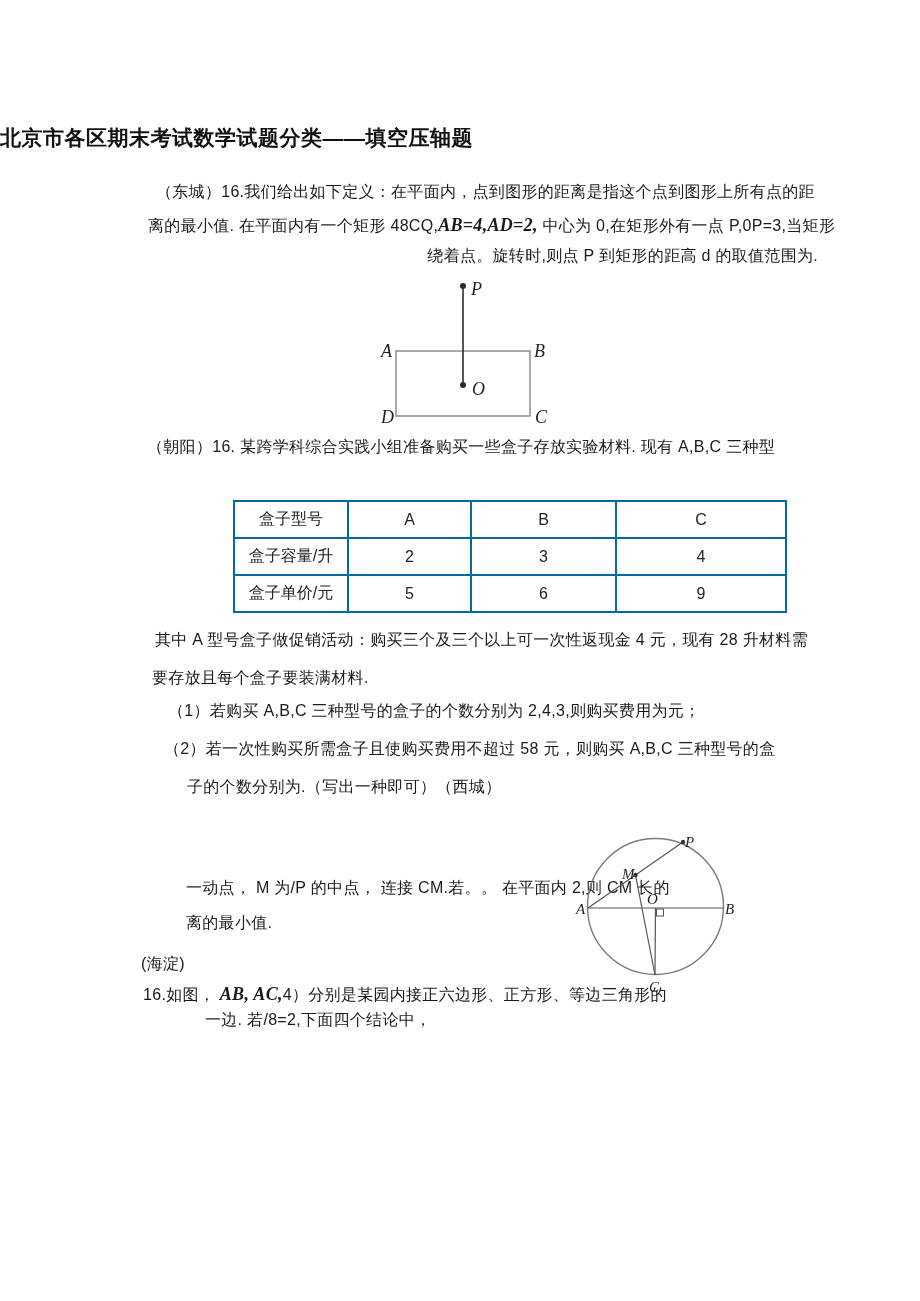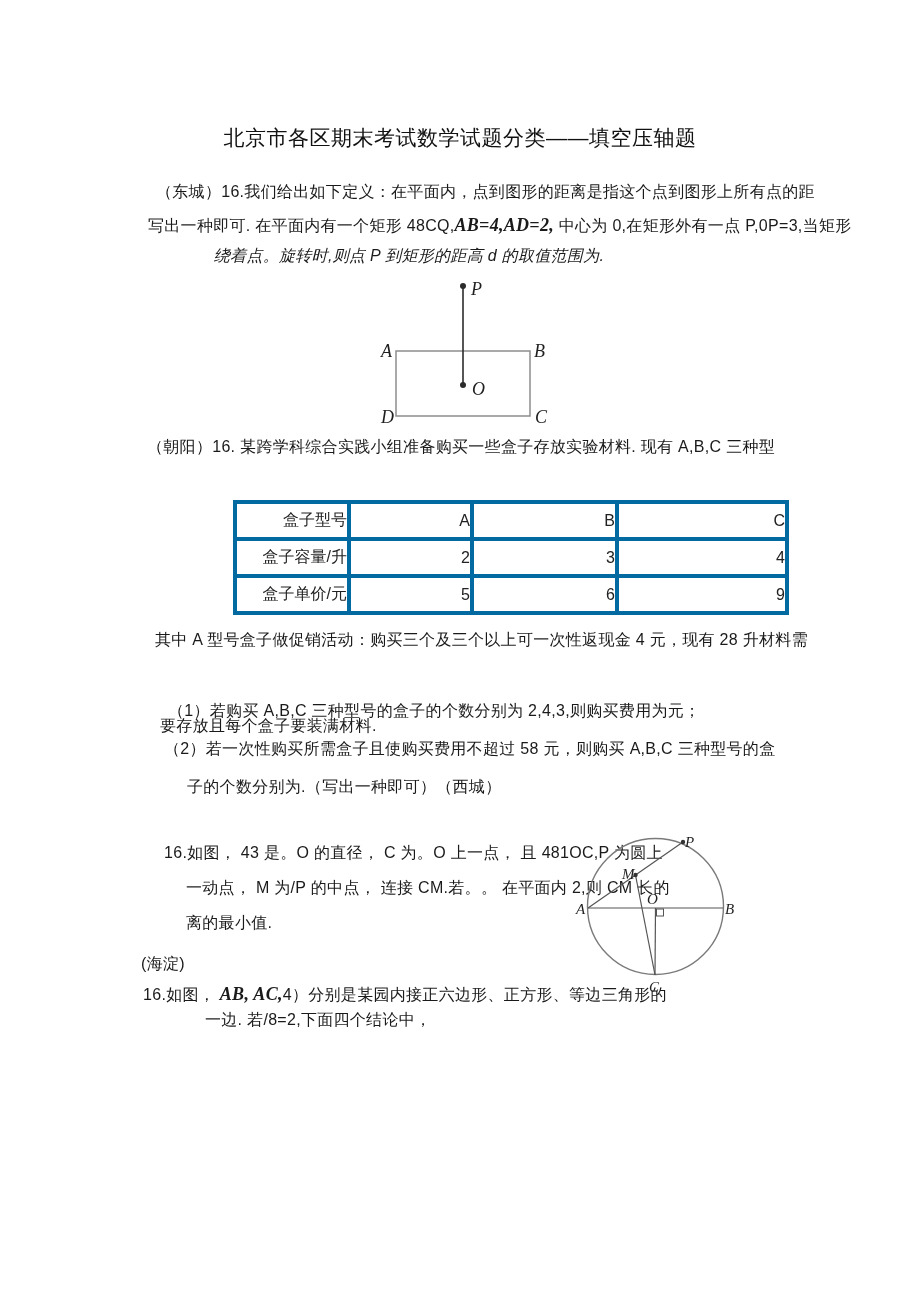--- a/index.html
+++ b/index.html
@@ -5,50 +5,50 @@
   * { margin:0; padding:0; box-sizing:border-box; }
   html,body { background:#ffffff; }
   body {
     width:920px; height:1301px;
     font-family:"Liberation Sans","DejaVu Sans",sans-serif;
     color:#1a1a1a;
   }
   .page { position:relative; width:920px; height:1301px; background:#ffffff; overflow:hidden; }
   .t { position:absolute; font-size:16px; white-space:nowrap; letter-spacing:0.3px; line-height:20px; }
   .title {
-    position:absolute; left:0; width:920px; text-align:center;
-    font-weight:normal; font-size:21px; letter-spacing:0.5px; color:#111;
+    position:absolute; left:0; width:920px; 
+    font-weight:bold; font-size:21px; letter-spacing:0.5px; color:#111;
   }
   .math-i {
     font-family:"Liberation Serif","DejaVu Serif",serif;
     font-style:italic; font-weight:bold; font-size:18px;
   }
-  .right-line { text-align:center;font-style:italic; }
+  .right-line { text-align:right; }
   table.box { position:absolute; border-collapse:collapse; table-layout:fixed; background:#fff; }
   table.box td {
-    border:4px solid #0369a1; text-align:right; vertical-align:middle;
+    border:2px solid #0369a1; text-align:center; vertical-align:middle;
     font-size:16px; height:37px; padding:0; color:#222;
   }
   table.box { border:1px solid #6f6f6f; }
   .fig { position:absolute; }
   .fig text {
     font-family:"Liberation Serif","DejaVu Serif",serif;
     font-style:italic; fill:#1f1f1f;
   }
 </style>
 </head>
 <body>
 
 <div class="page">
 
   <div class="title" style="top:124px;">北京市各区期末考试数学试题分类——填空压轴题</div>
 
   <div class="t" style="left:156px; top:182px;">（东城）16.我们给出如下定义：在平面内，点到图形的距离是指这个点到图形上所有点的距</div>
   <div class="t" style="left:148px; top:215px;">
-    <span>写出一种即可. 在平面内有一个矩形 48CQ,</span><span class="math-i">AB=4,AD=2,</span><span> 中心为 0,在矩形外有一点 P,0P=3,当矩形</span>
+    <span>离的最小值. 在平面内有一个矩形 48CQ,</span><span class="math-i">AB=4,AD=2,</span><span> 中心为 0,在矩形外有一点 P,0P=3,当矩形</span>
   </div>
   <div class="t right-line" style="left:0px; top:246px; width:818px;">绕着点。旋转时,则点 P 到矩形的距高 d 的取值范围为.</div>
 
   <svg class="fig" style="left:330px; top:278px;" width="230" height="150" viewBox="0 0 230 150">
     <rect x="66" y="73" width="134" height="65" fill="none" stroke="#8d8d8d" stroke-width="1.5"></rect>
     <line x1="133" y1="8" x2="133" y2="107" stroke="#2b2b2b" stroke-width="1.6"></line>
     <circle cx="133" cy="8" r="3" fill="#2b2b2b"></circle>
     <circle cx="133" cy="107" r="3" fill="#2b2b2b"></circle>
     <text x="141" y="17" font-size="18">P</text>
     <text x="51" y="79" font-size="18">A</text>
@@ -83,26 +83,25 @@
       <tr>
         <td>盒子单价/元</td>
         <td>5</td>
         <td>6</td>
         <td>9</td>
       </tr>
     </tbody>
   </table>
 
   <div class="t" style="left:155px; top:630px;">其中 A 型号盒子做促销活动：购买三个及三个以上可一次性返现金 4 元，现有 28 升材料需</div>
-  <div class="t" style="left:160px; top:668px;margin-top:48px;">要存放且每个盒子要装满材料.</div>
+  <div class="t" style="left:152px; top:668px;">要存放且每个盒子要装满材料.</div>
   <div class="t" style="left:168px; top:701px;">（1）若购买 A,B,C 三种型号的盒子的个数分别为 2,4,3,则购买费用为元；</div>
   <div class="t" style="left:164px; top:739px;">（2）若一次性购买所需盒子且使购买费用不超过 58 元，则购买 A,B,C 三种型号的盒</div>
   <div class="t" style="left:187px; top:777px;">子的个数分别为.（写出一种即可）（西城）</div>
 
-  <div class="t" style="left:164px; top:843px;">16.如图， 43 是。O 的直径， C 为。O 上一点， 且 481OC,P 为圆上</div>
   <div class="t" style="left:186px; top:878px;">一动点， M 为/P 的中点， 连接 CM.若。。 在平面内 2,则 CM 长的</div>
   <div class="t" style="left:186px; top:913px;">离的最小值.</div>
 
   <svg class="fig" style="left:575px; top:825px;" width="170" height="178" viewBox="0 0 170 178">
     <circle cx="80.5" cy="81.5" r="68" fill="none" stroke="#7a7a7a" stroke-width="1.4"></circle>
     <line x1="13" y1="83" x2="148" y2="83" stroke="#555" stroke-width="1.2"></line>
     <line x1="13" y1="83" x2="108" y2="17" stroke="#555" stroke-width="1.2"></line>
     <line x1="60.5" y1="50" x2="80" y2="150" stroke="#555" stroke-width="1.2"></line>
     <line x1="80.5" y1="83" x2="80" y2="150" stroke="#555" stroke-width="1.2"></line>
     <rect x="81.5" y="84" width="7" height="7" fill="none" stroke="#555" stroke-width="1"></rect>

